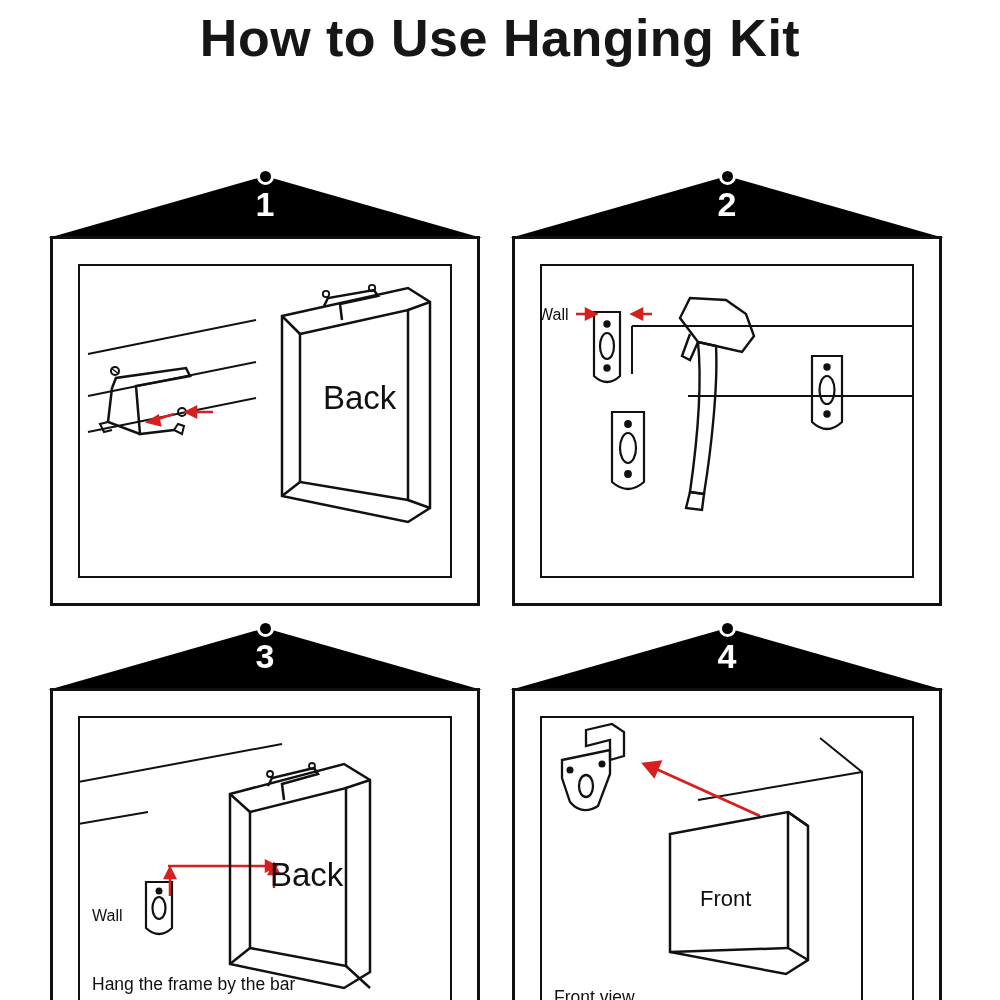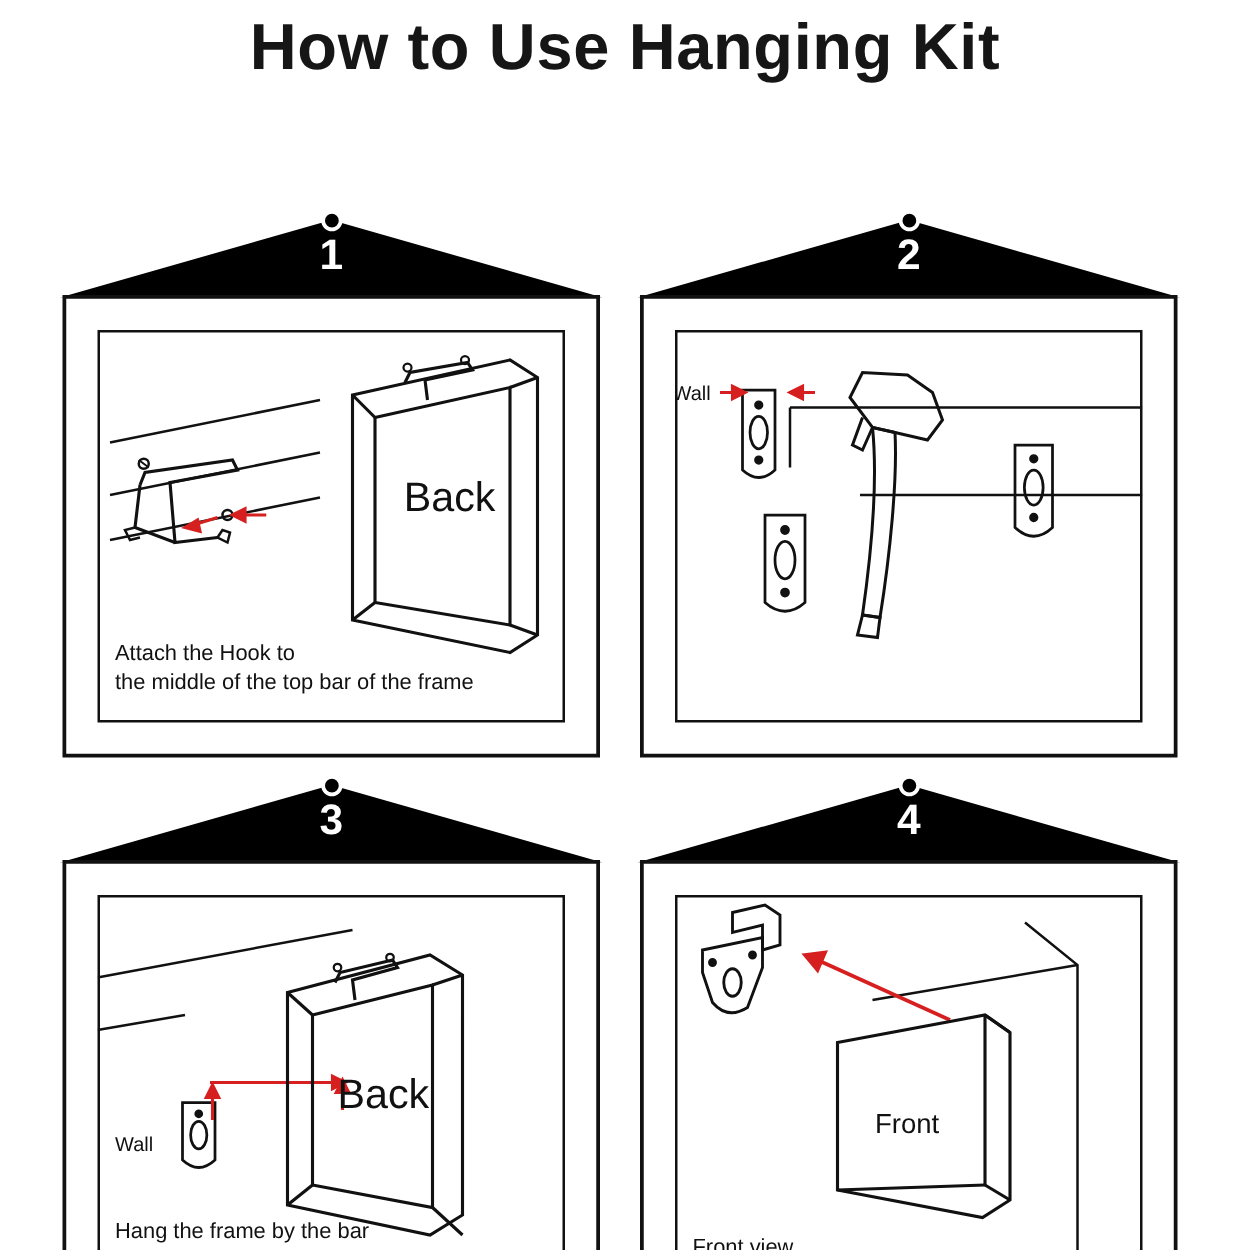--- a/index.html
+++ b/index.html
@@ -175,22 +175,20 @@
           <line x1="204" y1="52" x2="222" y2="70"></line>
           <line x1="204" y1="232" x2="222" y2="218"></line>
         </g>
 
         <path d="M246 42 L250 34 L296 26 L300 32 L262 40 L264 56" fill="none" stroke="#111" stroke-width="2.5"></path>
         <circle cx="248" cy="30" r="3.2" fill="none" stroke="#111" stroke-width="1.8"></circle>
         <circle cx="294" cy="24" r="3.2" fill="none" stroke="#111" stroke-width="1.8"></circle>
         <text class="bigtext" x="245" y="145">Back</text>
       </svg>
     </div>
-    <div class="caption">Attach the Hook to
-the middle of the top bar of the frame</div>
   </div>
 
   <div class="panel p2">
     <svg class="roof" viewBox="0 0 434 62">
       <polygon points="217,0 434,62 0,62" fill="#000000"></polygon>
     </svg>
     <div class="badge">
       <span class="dot"></span>
       <span>2</span>
     </div>

